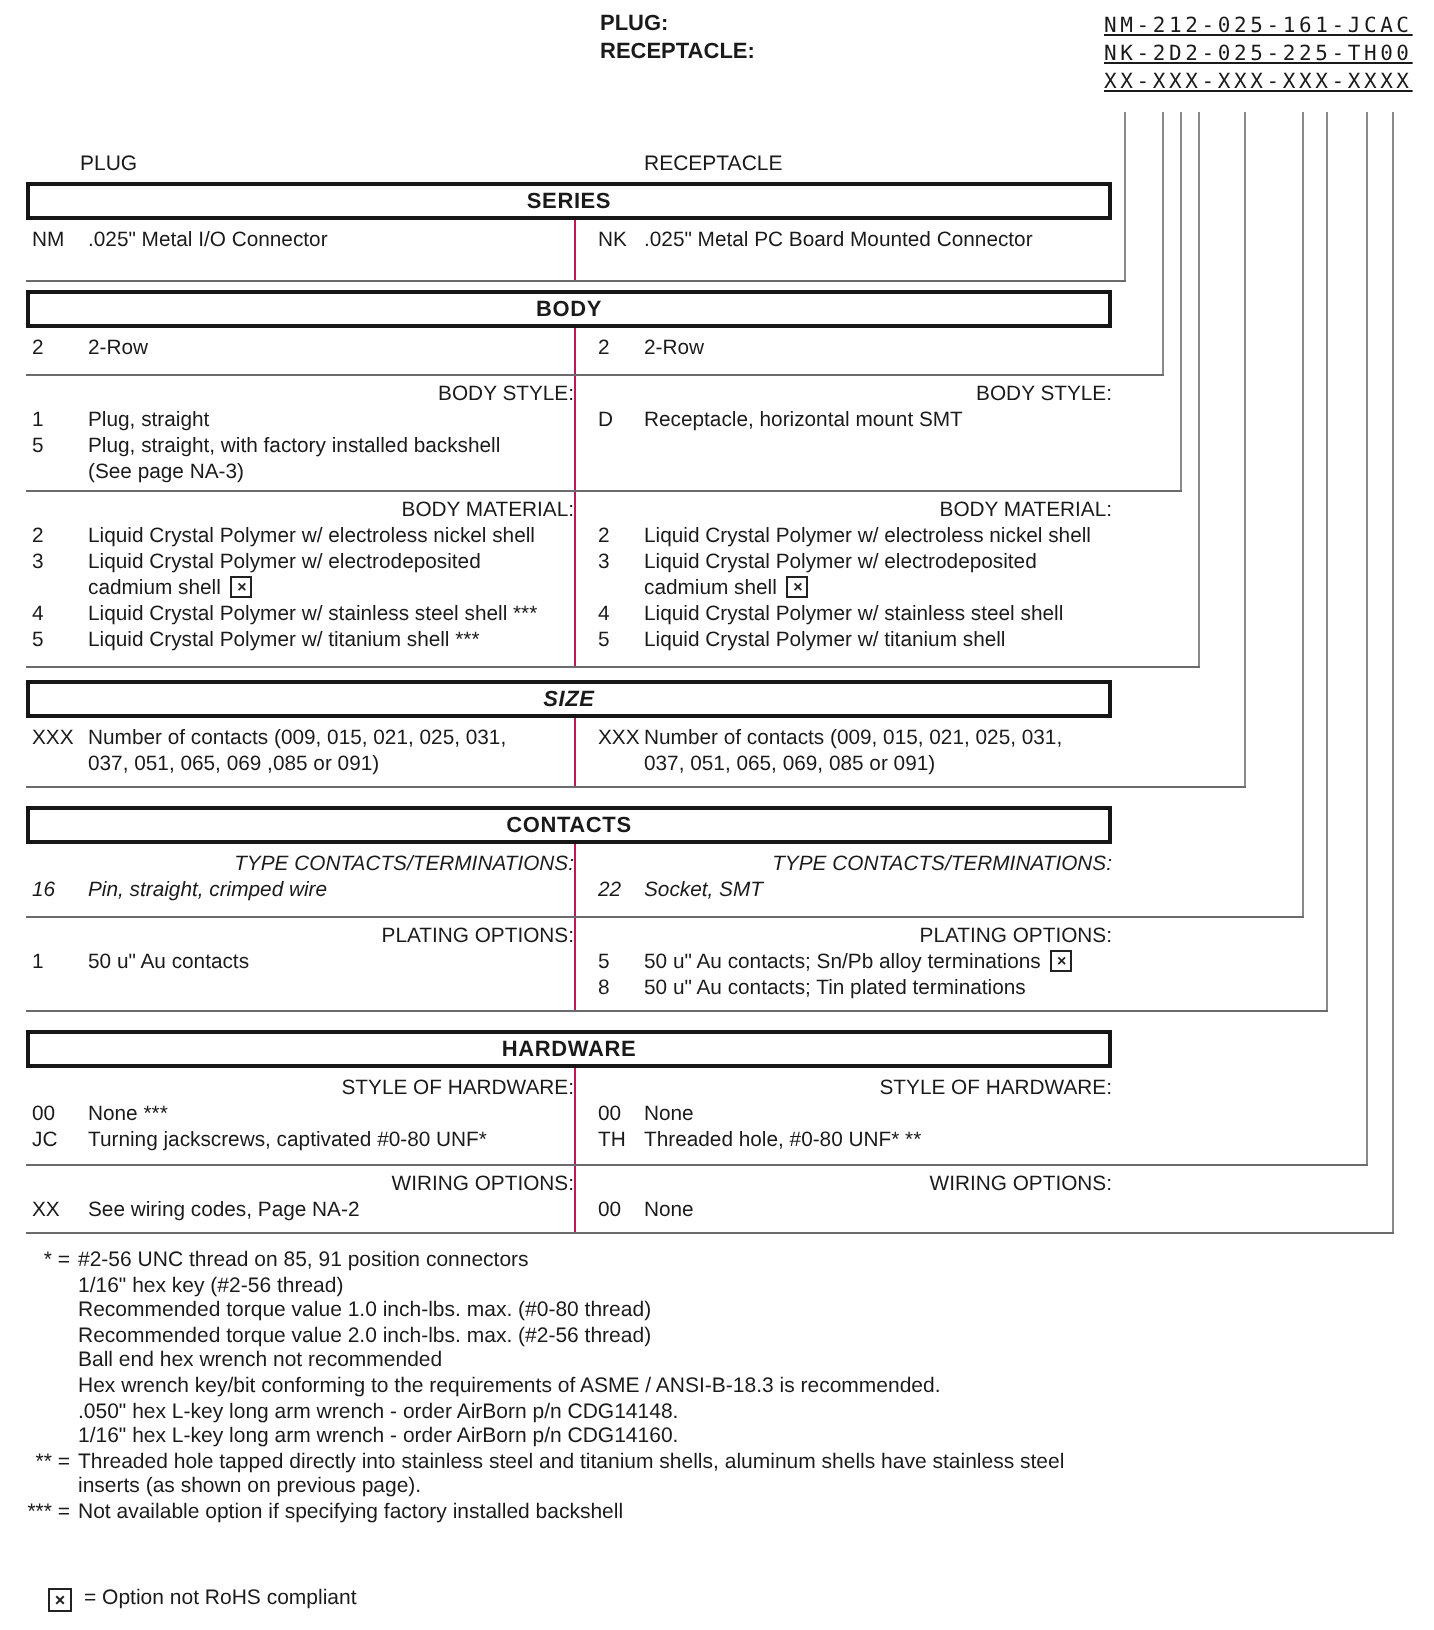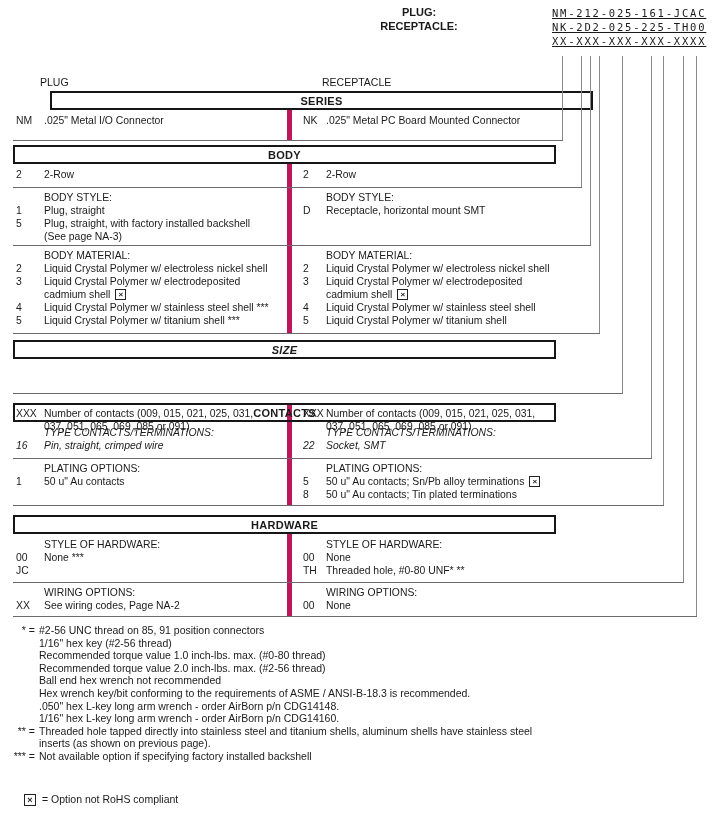--- a/index.html
+++ b/index.html
@@ -1,37 +1,37 @@
 <!DOCTYPE html>
 <html><head>
 <meta charset="utf-8">
 <style>
   html,body{margin:0;padding:0;background:#ffffff;}
   .page{position:relative;width:717px;height:815px;background:#fff;
         font-family:"Liberation Sans", sans-serif;color:#1a1a1a;overflow:hidden;}
 
   
-  .pn-label{position:absolute;left:300px;width:238px;text-align:center;
+  .pn-label{position:absolute;left:300px;width:238px;text-align:left;
             font-size:11px;font-weight:bold;line-height:13px;}
   .pn-value{position:absolute;left:552px;font-family:"DejaVu Sans Mono", monospace;
             font-size:10.5px;letter-spacing:1.8px;line-height:13px;white-space:pre;text-decoration:underline;}
 
   .col-label{position:absolute;top:76px;font-size:10.5px;line-height:12px;margin-left:26px;}
 
   
   .section-header{position:absolute;left:13px;width:543px;height:19px;box-sizing:border-box;
                   border:2px solid #161616;display:flex;align-items:center;justify-content:center;}
   .section-title{font-size:11px;font-weight:bold;letter-spacing:.3px;}
 
   
   .block{position:absolute;left:13px;width:543px;display:flex;box-sizing:border-box;}
   .col{box-sizing:border-box;padding-top:4px;font-size:10.4px;line-height:13px;}
   .col.left{width:274px;padding-left:3px;}
-  .col.right{width:269px;border-left:5px solid #be185d;padding-left:11px;}
-  .grp-heading{white-space:pre;}
+  .col.right{width:269px;border-left:1px solid #be185d;padding-left:11px;}
+  .grp-heading{white-space:pre;text-align:right;}
   .col.left .grp-heading{margin-left:28px;}
   .col.right .grp-heading{margin-left:23px;}
   .opt-row{display:grid;}
   .col.left .opt-row{grid-template-columns:28px 1fr;}
   .col.right .opt-row{grid-template-columns:23px 1fr;}
   .opt-code{white-space:pre;}
   .opt-text{white-space:pre;}
 
   
   .rule{position:absolute;height:1px;background:#6b6b6b;}
@@ -62,21 +62,21 @@
 
   <span class="pn-label" style="top:20px">RECEPTACLE:</span>
   <span class="pn-value" style="top:21px">NK-2D2-025-225-TH00</span>
 
   <span class="pn-value" style="top:35px">XX-XXX-XXX-XXX-XXXX</span>
 
   <span class="col-label" style="left:14px">PLUG</span>
   <span class="col-label" style="left:296px">RECEPTACLE</span>
 
   <div id="sections-layer">
-      <div class="section-header" style="top: 91px; margin-left: 37px;">
+      <div class="section-header" style="top: 91px;">
         <div class="section-title">SERIES</div>
       </div>
       <div class="block" style="top: 110px; height: 30px;">
         <div class="col left">
           <div class="opt-row">
             <div class="opt-code">NM</div>
             <div class="opt-text">.025" Metal I/O Connector</div>
           </div>
         </div>
         <div class="col right">
@@ -162,21 +162,21 @@
           </div>
           <div class="opt-row">
             <div class="opt-code">5</div>
             <div class="opt-text">Liquid Crystal Polymer w/ titanium shell</div>
           </div>
         </div>
       </div>
       <div class="section-header" style="top: 340px; font-style: italic;">
         <div class="section-title">SIZE</div>
       </div>
-      <div class="block" style="top: 359px; height: 34px; margin-top: 44px;">
+      <div class="block" style="top: 359px; height: 34px;">
         <div class="col left">
           <div class="opt-row">
             <div class="opt-code">XXX</div>
             <div class="opt-text">Number of contacts (009, 015, 021, 025, 031,
 037, 051, 065, 069 ,085 or 091)</div>
           </div>
         </div>
         <div class="col right">
           <div class="opt-row">
             <div class="opt-code">XXX</div>
@@ -229,20 +229,21 @@
       </div>
       <div class="block" style="top: 534px; height: 48px;">
         <div class="col left">
           <div class="grp-heading">STYLE OF HARDWARE:</div>
           <div class="opt-row">
             <div class="opt-code">00</div>
             <div class="opt-text">None ***</div>
           </div>
           <div class="opt-row">
             <div class="opt-code">JC</div>
+            <div class="opt-text">Turning jackscrews, captivated #0-80 UNF*</div>
           </div>
         </div>
         <div class="col right">
           <div class="grp-heading">STYLE OF HARDWARE:</div>
           <div class="opt-row">
             <div class="opt-code">00</div>
             <div class="opt-text">None</div>
           </div>
           <div class="opt-row">
             <div class="opt-code">TH</div>

